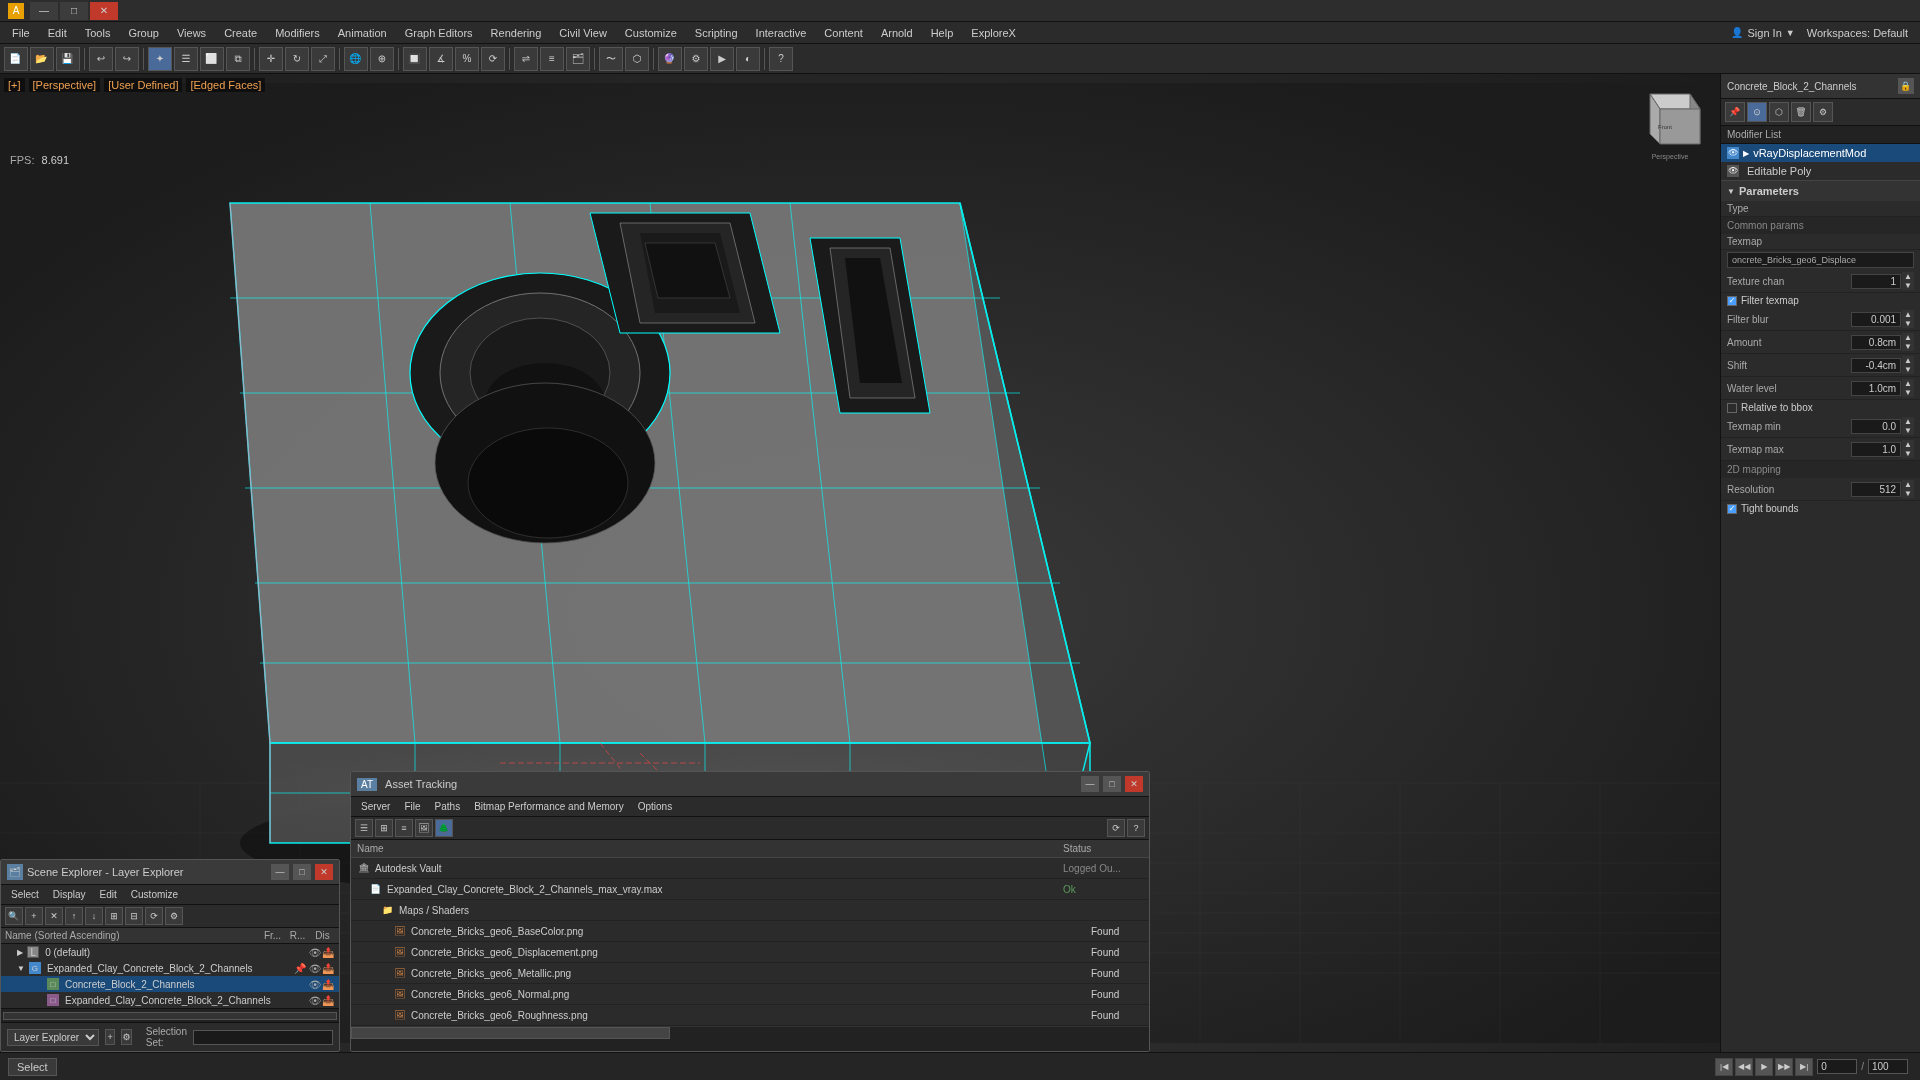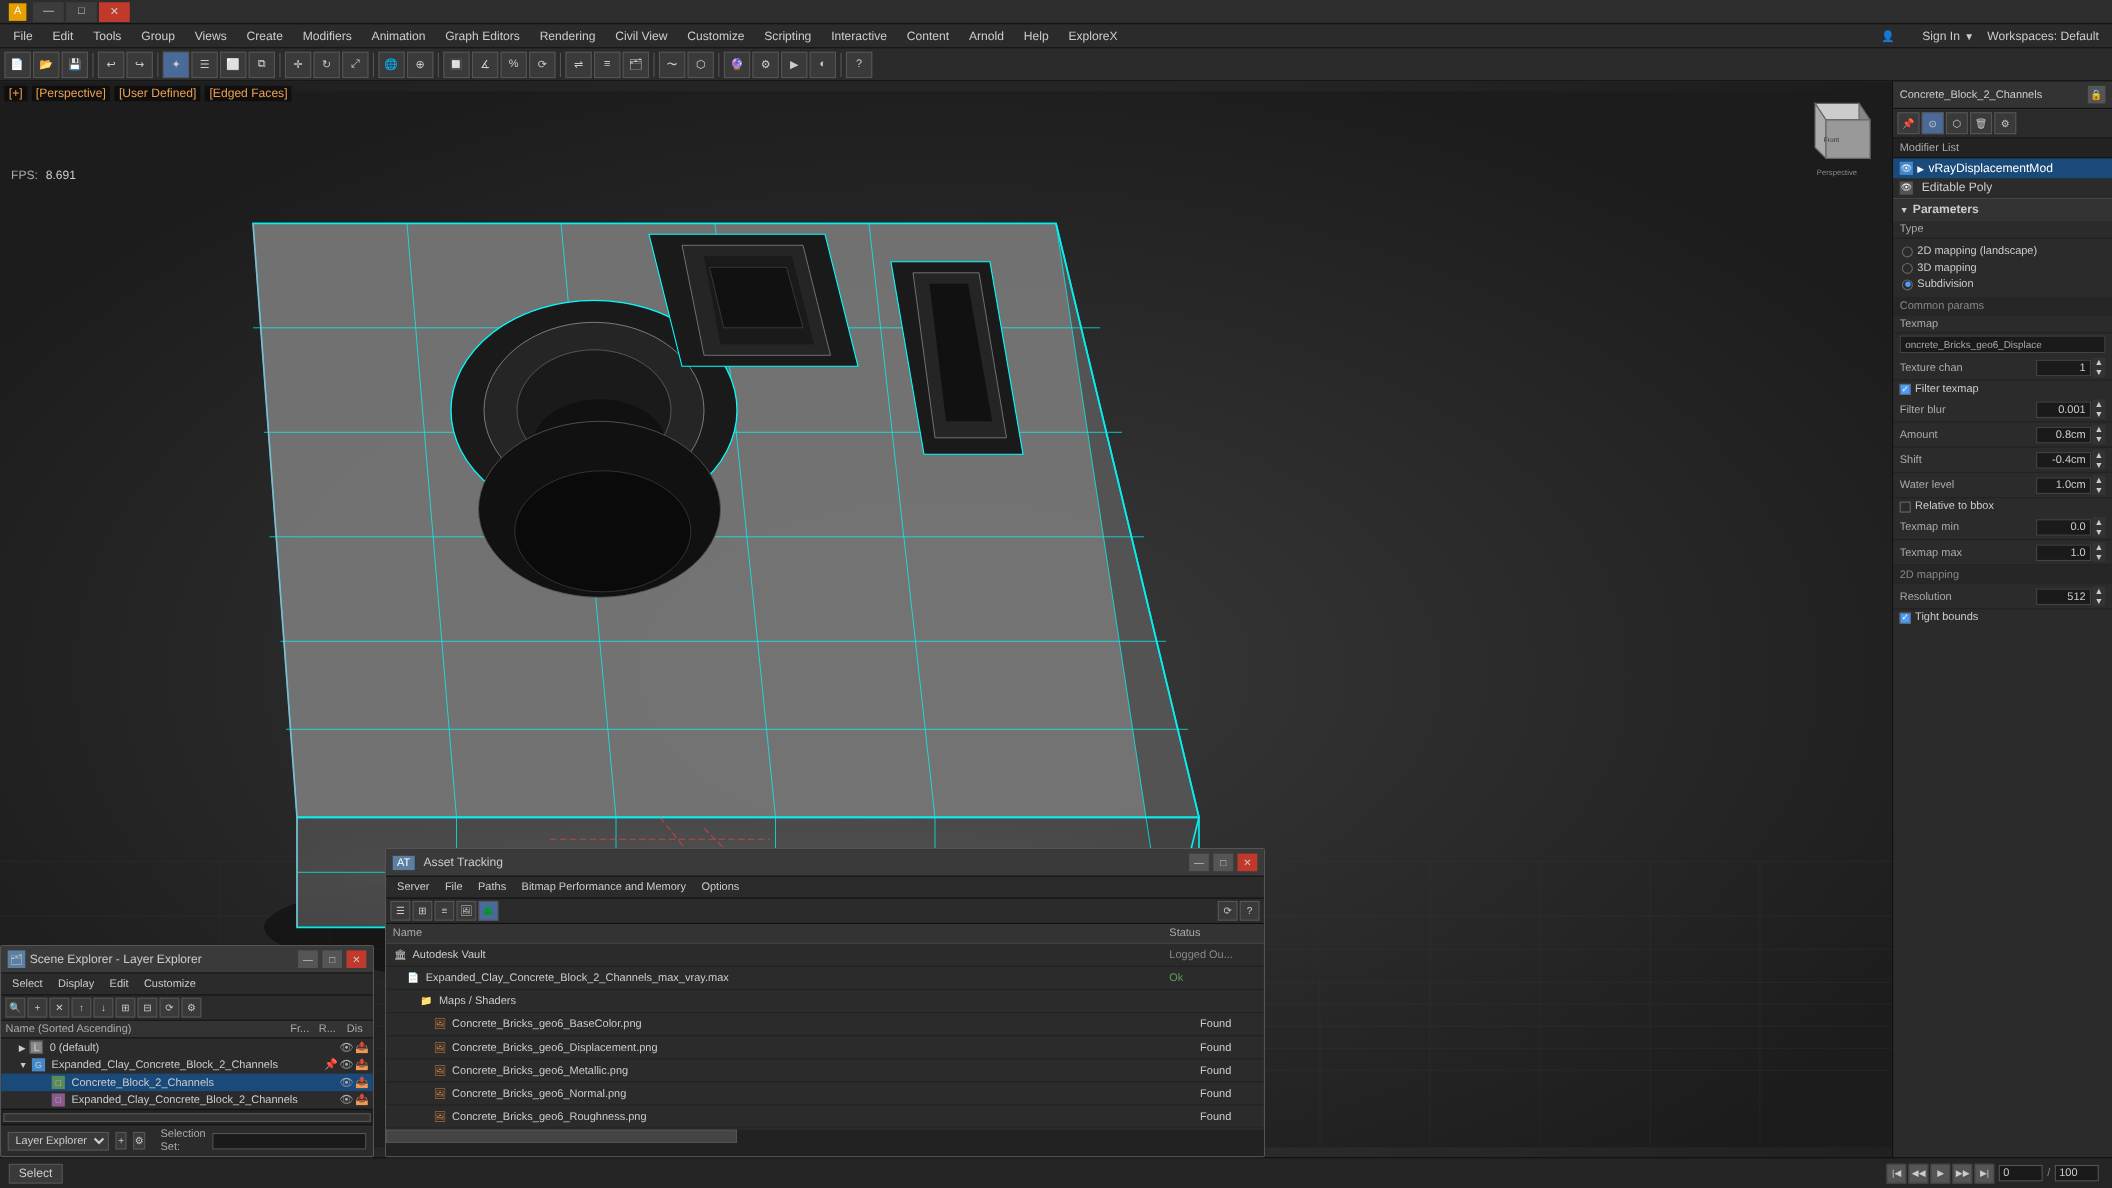--- a/index.html
+++ b/index.html
@@ -597,21 +597,21 @@
   <span class="menu-item">Customize</span>
   <span class="menu-item">Scripting</span>
   <span class="menu-item">Interactive</span>
   <span class="menu-item">Content</span>
   <span class="menu-item">Arnold</span>
   <span class="menu-item">Help</span>
   <span class="menu-item">ExploreX</span>
   <div style="flex:1"></div>
   <div style="display:flex;align-items:center;gap:4px;margin-right:10px;">
     <span style="font-size:10px;color:#ccc;">👤</span>
-    <span style="font-size:11px;color:#ccc;margin-left:21px;">Sign In</span>
+    <span style="font-size:11px;color:#ccc;">Sign In</span>
     <span style="font-size:9px;color:#ccc;">▼</span>
   </div>
   <span style="font-size:11px;color:#ccc;margin-right:8px;">Workspaces: Default</span>
 </div>
 
 <div id="toolbar">
 
   <button class="tool-btn">📄</button>
   <button class="tool-btn">📂</button>
   <button class="tool-btn">💾</button>
@@ -832,34 +832,20 @@
 
     <div class="params-section">
       <div class="params-header">
         <span class="arrow">▼</span>
         <span>Parameters</span>
       </div>
 
       <div class="param-row">
         <span class="param-label">Type</span>
       </div>
-      <div class="param-type-group">
-        <div class="radio-row">
-          <span class="radio-dot"></span>
-          <span>2D mapping (landscape)</span>
-        </div>
-        <div class="radio-row">
-          <span class="radio-dot"></span>
-          <span>3D mapping</span>
-        </div>
-        <div class="radio-row">
-          <span class="radio-dot checked"></span>
-          <span>Subdivision</span>
-        </div>
-      </div>
 
       <div class="section-label">Common params</div>
 
       <div class="param-row">
         <span class="param-label">Texmap</span>
       </div>
       <div class="texmap-row">
         <span class="texmap-value">oncrete_Bricks_geo6_Displace</span>
       </div>
 

